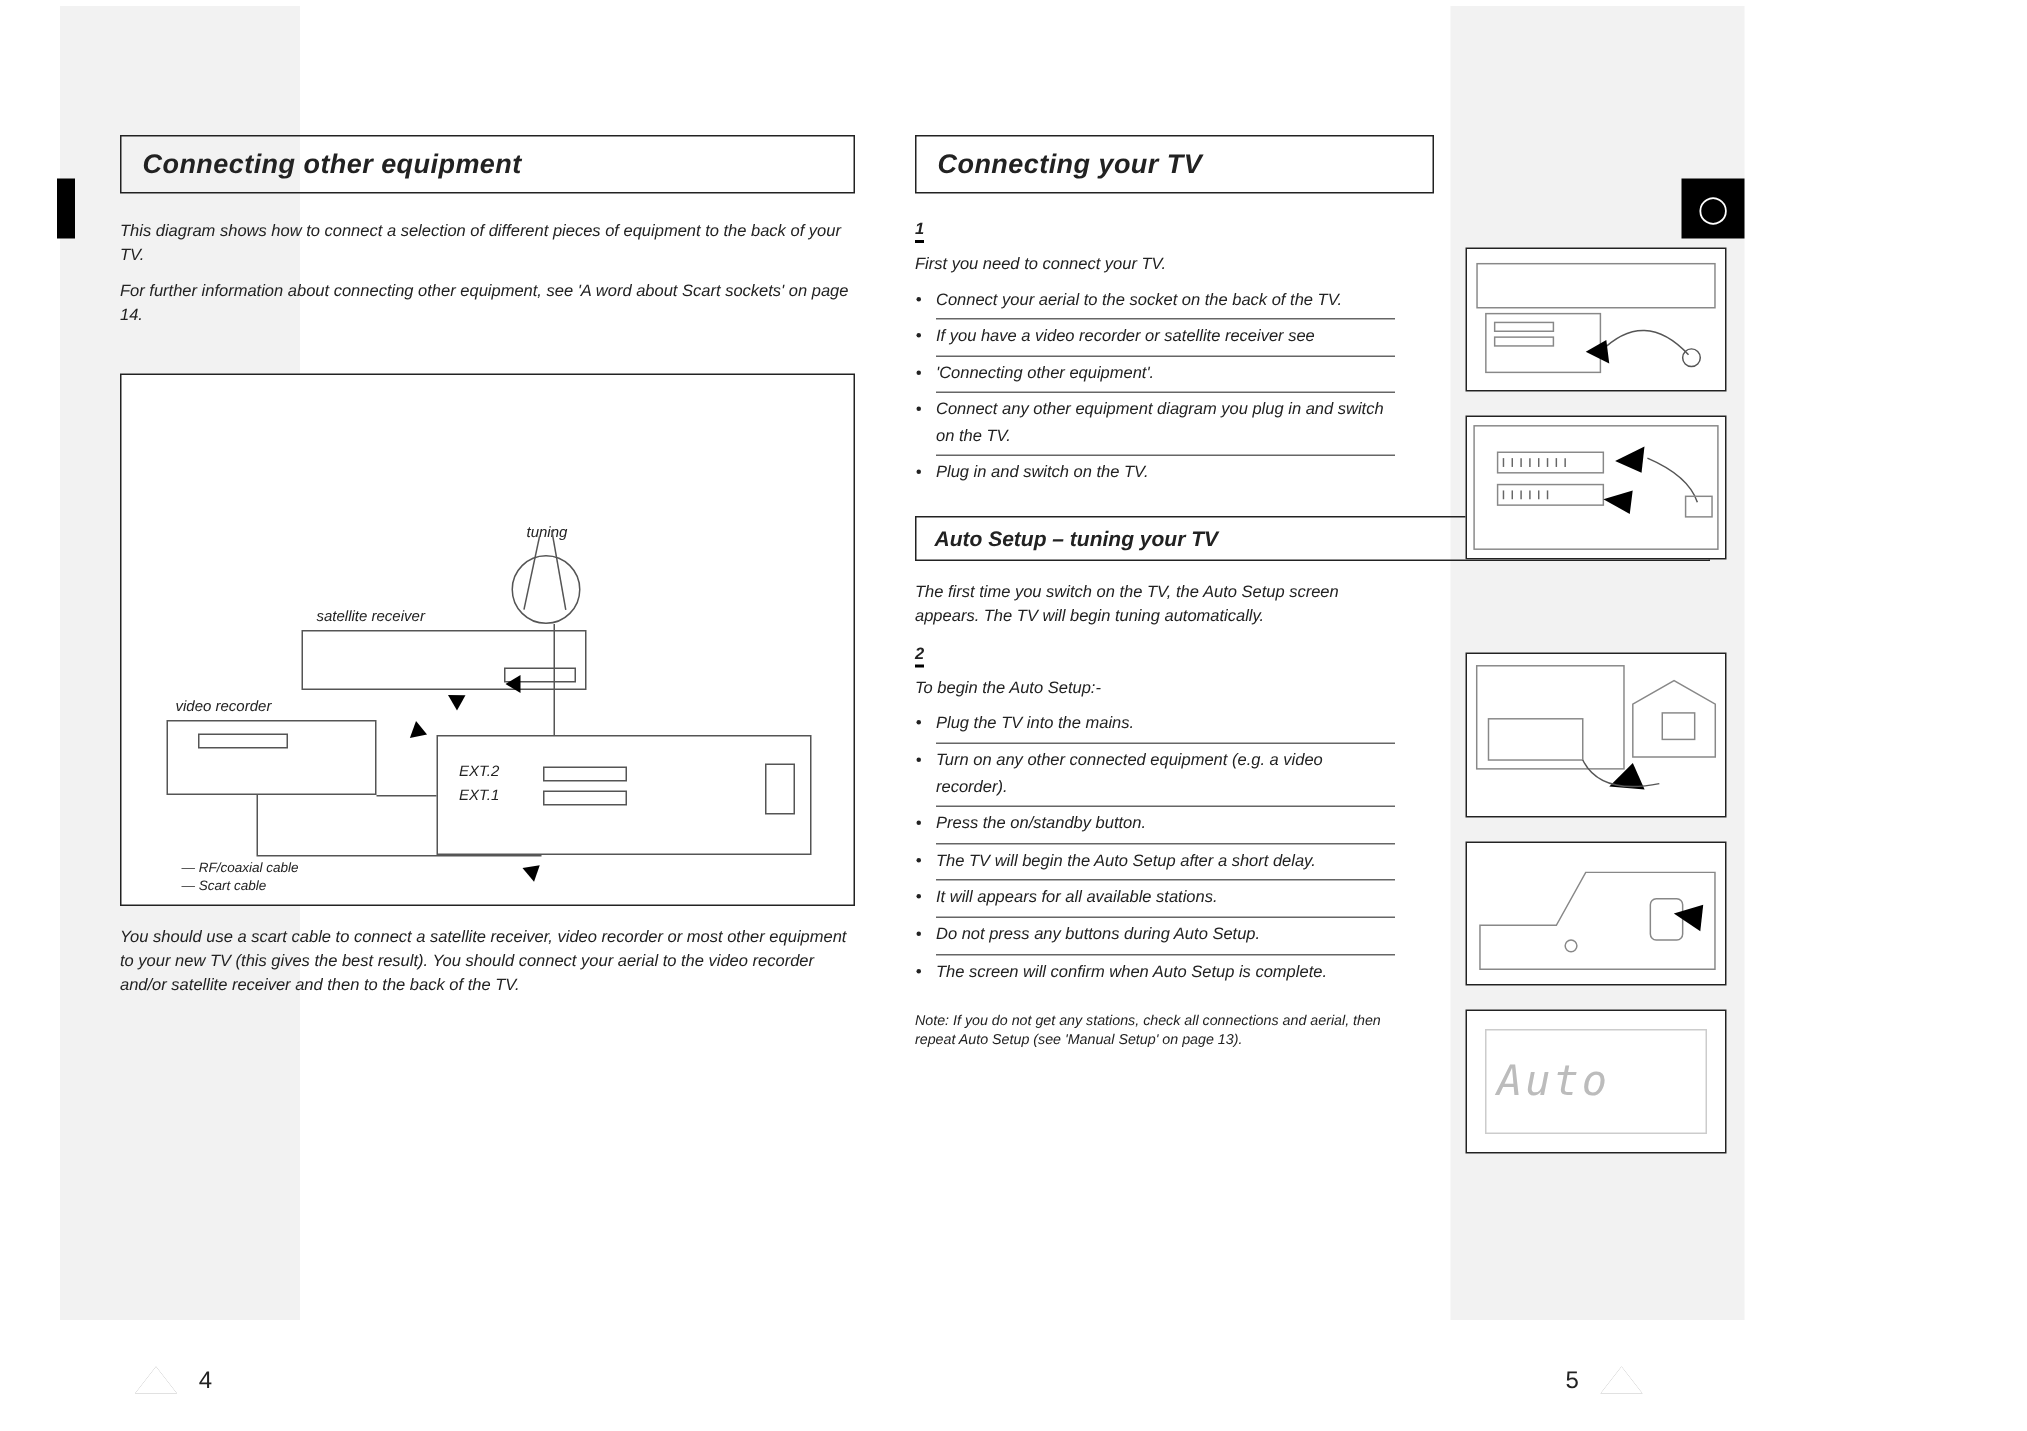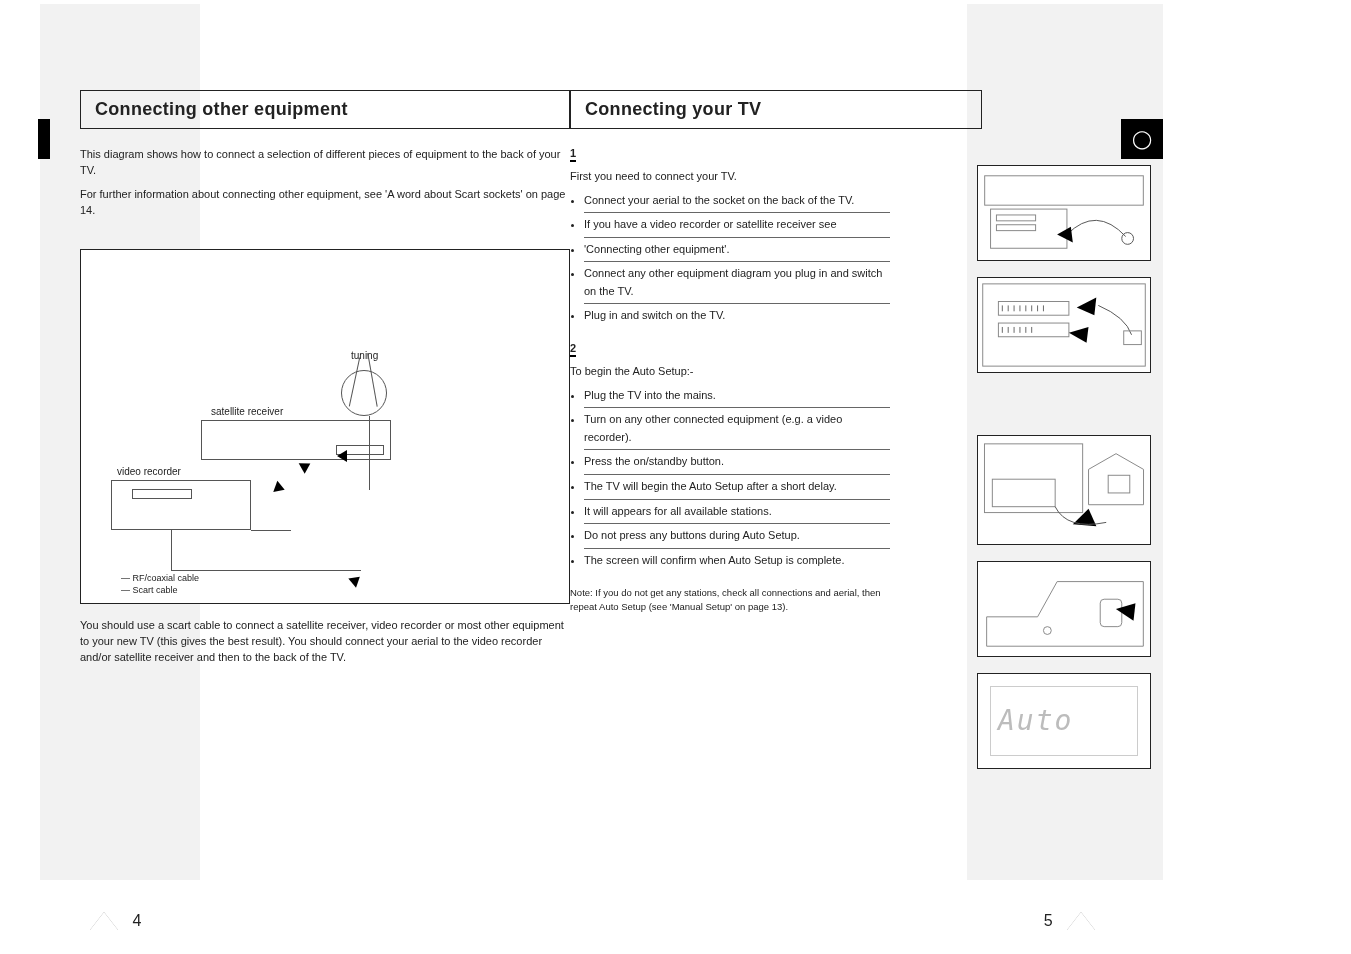--- a/index.html
+++ b/index.html
@@ -55,21 +55,23 @@
     width: 196px;
     height: 876px;
     background: #f2f2f2;
   }
   .content {
     position: relative;
     z-index: 2;
   }
   .columns {
     display: flex;
+    gap: 40px;
     padding-top: 70px;
+    font-style: italic;
   }
   .col-left {
     width: 490px;
     position: relative;
     margin-left: 40px;
   }
   .col-right {
     width: 530px;
     position: relative;
   }
@@ -316,20 +318,27 @@
           <span class="diag-label" style="left:130px; top:156px;">satellite receiver</span>
           <div class="sat-receiver">
             <div class="ports"></div>
           </div>
 
           <span class="diag-label" style="left:36px; top:216px;">video recorder</span>
           <div class="vcr">
             <div class="slot"></div>
           </div>
 
+          <div class="tv-back">
+            <div class="scart1"></div>
+            <div class="scart2"></div>
+            <div class="mains"></div>
+            <span class="diag-label" style="left:14px; top:18px;">EXT.2</span>
+            <span class="diag-label" style="left:14px; top:34px;">EXT.1</span>
+          </div>
 
           <div class="arrowhead ah1"></div>
           <div class="arrowhead ah2"></div>
           <div class="arrowhead ah3"></div>
           <div class="arrowhead ah4"></div>
 
           <div class="wire" style="left:288px; top:166px; height:74px;"></div>
           <div class="wire" style="left:170px; top:280px; height:1px; width:40px;"></div>
           <div class="wire" style="left:90px; top:280px; height:40px;"></div>
           <div class="wire" style="left:90px; top:320px; height:1px; width:190px;"></div>
@@ -337,35 +346,37 @@
           <div class="legend">
             <div>— RF/coaxial cable</div>
             <div>— Scart cable</div>
           </div>
         </div>
 
         <p class="subtext" style="margin-top:14px;">You should use a scart cable to connect a satellite receiver, video recorder or most other equipment to your new TV (this gives the best result). You should connect your aerial to the video recorder and/or satellite receiver and then to the back of the TV.</p>
       </div>
 
       <div class="col-right">
-        <div class="main-heading-box" style="width:412px;">Connecting your TV</div>
+        <div class="main-heading-box" style="width:346px;">Connecting your TV</div>
 
         <div class="step-block" style="width:320px;">
           <span class="section-num">1</span>
           <div class="step-text">First you need to connect your TV.</div>
           <ul>
             <li>Connect your aerial to the socket on the back of the TV.</li>
             <li>If you have a video recorder or satellite receiver see</li>
             <li>'Connecting other equipment'.</li>
             <li>Connect any other equipment diagram you plug in and switch on the TV.</li>
             <li>Plug in and switch on the TV.</li>
           </ul>
         </div>
 
-
+        <div class="sub-heading-box" style="width:530px;">Auto Setup – tuning your TV</div>
+
+        <p class="subtext" style="width:320px;">The first time you switch on the TV, the Auto Setup screen appears. The TV will begin tuning automatically.</p>
 
         <div class="step-block" style="width:320px; margin-top:10px;">
           <span class="section-num">2</span>
           <div class="step-text">To begin the Auto Setup:-</div>
           <ul>
             <li>Plug the TV into the mains.</li>
             <li>Turn on any other connected equipment (e.g. a video recorder).</li>
             <li>Press the on/standby button.</li>
             <li>The TV will begin the Auto Setup after a short delay.</li>
             <li>It will appears for all available stations.</li>

